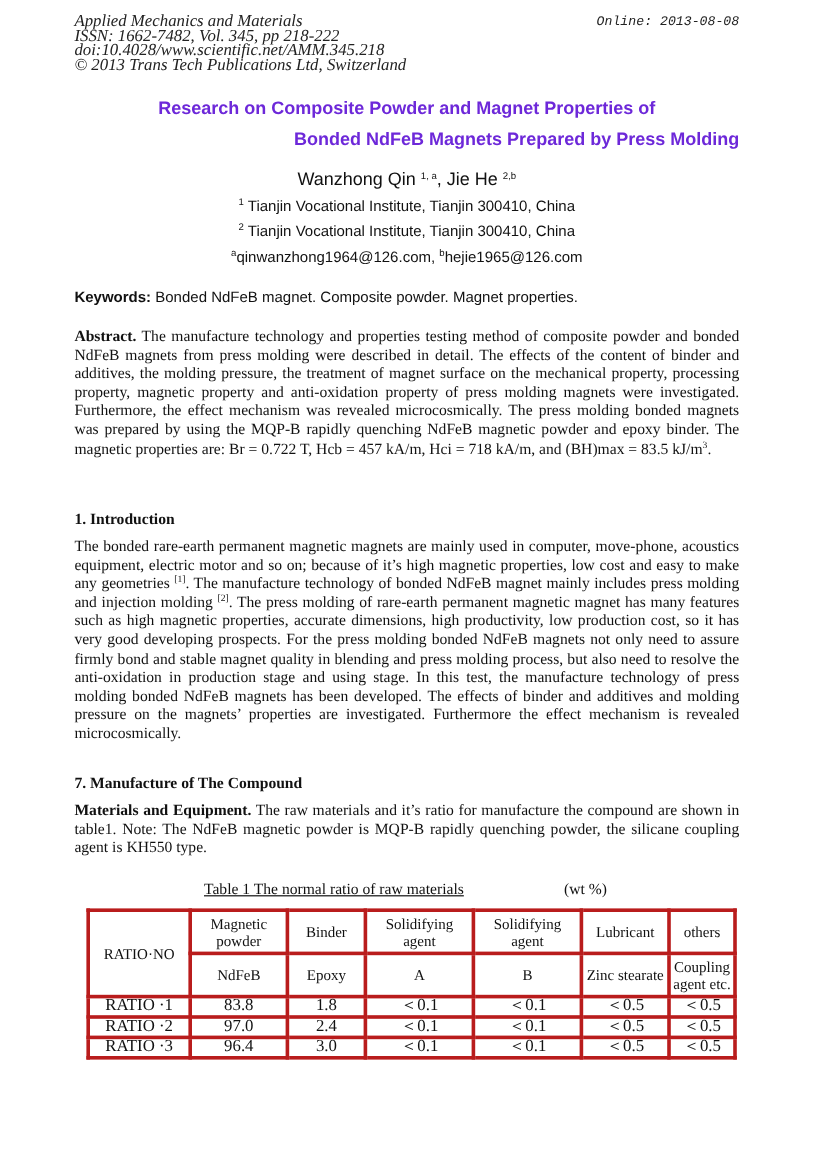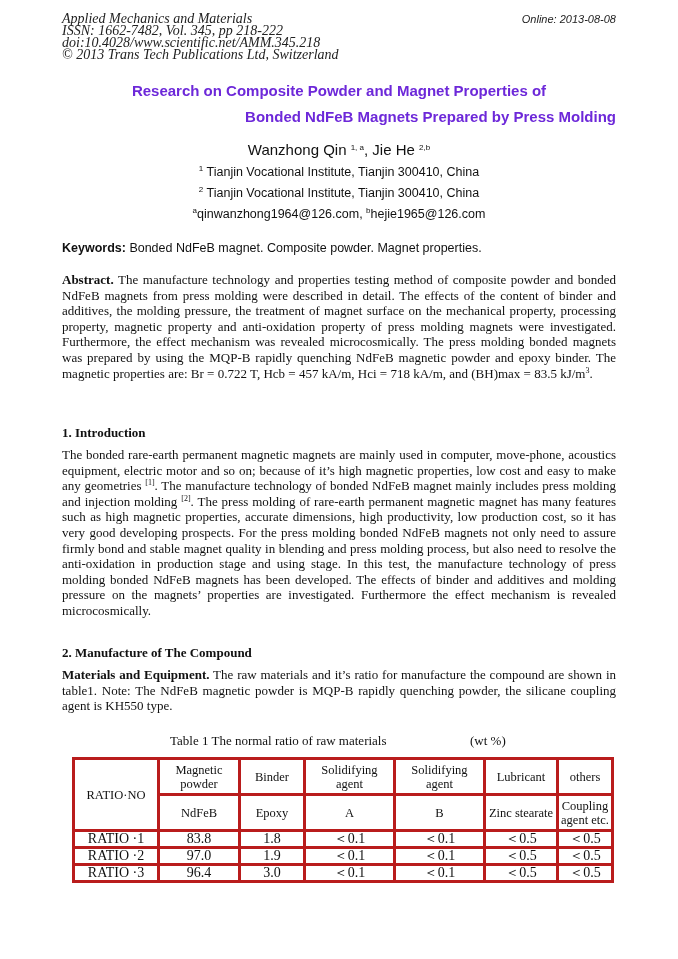--- a/index.html
+++ b/index.html
@@ -1,35 +1,35 @@
 <!DOCTYPE html>
 <html><head>
 <meta charset="utf-8">
 <style>
   html, body { margin: 0; padding: 0; background: #ffffff; }
   body { width: 678px; height: 959px; position: relative; overflow: hidden; color: #111; }
   .page { position: absolute; left: 0; top: 0; width: 678px; height: 959px; }
   .hdr-left { position: absolute; left: 62px; top: 13px; font-family: "Liberation Serif", serif; font-style: italic; font-size: 14px; line-height: 12px; color: #222; }
-  .hdr-right { position: absolute; right: 62px; top: 13px; font-family: Liberation Sans, sans-serif; font-style: italic; font-size: 11px; line-height: 12px; color: #222; margin-left: 34px; }
+  .hdr-right { position: absolute; right: 62px; top: 13px; font-family: Liberation Mono, monospace; font-style: italic; font-size: 11px; line-height: 12px; color: #222; margin-left: 34px; }
   .title { position: absolute; left: 62px; width: 554px; text-align: center; font-family: "Liberation Sans", sans-serif; font-weight: bold; font-size: 15px; color: #6d28d9; }
   .t1 { top: 82px; } .t2 { top: 108px; text-align: right; }
   .authors { position: absolute; left: 62px; width: 554px; top: 141px; text-align: center; font-family: "Liberation Sans", sans-serif; font-size: 15px; }
   .aff { position: absolute; left: 62px; width: 554px; text-align: center; font-family: "Liberation Sans", sans-serif; font-size: 12.5px; }
   .aff1 { top: 165px; } .aff2 { top: 186px; } .aff3 { top: 207px; }
   sup { font-size: 8px; vertical-align: 5px; line-height: 0; }
   .kw { position: absolute; left: 62px; top: 241px; font-family: "Liberation Sans", sans-serif; font-size: 12.5px; }
   .kw b { font-weight: bold; text-align: right; }
   .para { position: absolute; left: 62px; width: 554px; font-family: "Liberation Serif", serif; font-size: 13px; line-height: 15.6px; text-align: justify; }
   .abstract { top: 272px; }
   .h1 { position: absolute; left: 62px; font-family: "Liberation Serif", serif; font-weight: bold; font-size: 13px; }
   .h-intro { top: 425px; }
   .intro { top: 447px; }
   .h-man { top: 645px; }
   .mat { top: 667px; }
-  .caption { position: absolute; left: 170px; top: 733px; font-family: "Liberation Serif", serif; font-size: 13px; }
+  .caption { position: absolute; left: 170px; top: 733px; font-family: "Liberation Serif", serif; font-size: 13px; text-decoration: underline; }
   .caption .unit { position: absolute; left: 300px; top: 0; white-space: nowrap; }
   table.t { position: absolute; left: 72px; top: 757px; width: 542px; border-collapse: collapse; font-family: "Liberation Serif", serif; font-size: 12.5px; text-align: center; }
   table.t td { border: 3px solid #b91c1c; padding: 0 2px; line-height: 14px; }
   .hrow td { height: 33px; }
   .drow td { height: 14px; font-size: 14px; line-height: 13px; margin-left: 32px; }
 </style>
 </head>
 <body>
 
 <div class="page">
@@ -51,21 +51,21 @@
   <div class="aff aff2"><sup>2</sup><span> Tianjin Vocational Institute, Tianjin 300410, China</span></div>
   <div class="aff aff3"><sup>a</sup><span>qinwanzhong1964@126.com, </span><sup>b</sup><span>hejie1965@126.com</span></div>
 
   <div class="kw"><b>Keywords:</b><span> Bonded NdFeB magnet. Composite powder. Magnet properties.</span></div>
 
   <div class="para abstract"><b>Abstract.</b><span> The manufacture technology and properties testing method of composite powder and bonded NdFeB magnets from press molding were described in detail. The effects of the content of binder and additives, the molding pressure, the treatment of magnet surface on the mechanical property, processing property, magnetic property and anti-oxidation property of press molding magnets were investigated. Furthermore, the effect mechanism was revealed microcosmically. The press molding bonded magnets was prepared by using the MQP-B rapidly quenching NdFeB magnetic powder and epoxy binder. The magnetic properties are: Br = 0.722 T, Hcb = 457 kA/m, Hci = 718 kA/m, and (BH)max = 83.5 kJ/m</span><sup>3</sup><span>.</span></div>
 
   <div class="h1 h-intro">1. Introduction</div>
   <div class="para intro"><span>The bonded rare-earth permanent magnetic magnets are mainly used in computer, move-phone, acoustics equipment, electric motor and so on; because of it’s high magnetic properties, low cost and easy to make any geometries </span><sup>[1]</sup><span>. The manufacture technology of bonded NdFeB magnet mainly includes press molding and injection molding </span><sup>[2]</sup><span>. The press molding of rare-earth permanent magnetic magnet has many features such as high magnetic properties, accurate dimensions, high productivity, low production cost, so it has very good developing prospects. For the press molding bonded NdFeB magnets not only need to assure firmly bond and stable magnet quality in blending and press molding process, but also need to resolve the anti-oxidation in production stage and using stage. In this test, the manufacture technology of press molding bonded NdFeB magnets has been developed. The effects of binder and additives and molding pressure on the magnets’ properties are investigated. Furthermore the effect mechanism is revealed microcosmically.</span></div>
 
-  <div class="h1 h-man">2. Manufacture of The Compound</div>
+  <div class="h1 h-man">7. Manufacture of The Compound</div>
   <div class="para mat"><b>Materials and Equipment.</b><span> The raw materials and it’s ratio for manufacture the compound are shown in table1. Note: The NdFeB magnetic powder is MQP-B rapidly quenching powder, the silicane coupling agent is KH550 type.</span></div>
 
   <div class="caption"><span>Table 1  The normal ratio of raw materials</span><span class="unit">(wt %)</span></div>
 
   <table class="t">
     <tbody>
         <tr class="hrow">
       <td rowspan="2" style="width:78px">RATIO·NO</td>
       <td style="width:74px">Magnetic powder</td>
       <td style="width:58px">Binder</td>
@@ -87,21 +87,21 @@
       <td>83.8</td>
       <td>1.8</td>
       <td>＜0.1</td>
       <td>＜0.1</td>
       <td>＜0.5</td>
       <td>＜0.5</td>
     </tr>
     <tr class="drow">
       <td>RATIO ·2</td>
       <td>97.0</td>
-      <td>1.9</td>
+      <td>2.4</td>
       <td>＜0.1</td>
       <td>＜0.1</td>
       <td>＜0.5</td>
       <td>＜0.5</td>
     </tr>
     <tr class="drow">
       <td>RATIO ·3</td>
       <td>96.4</td>
       <td>3.0</td>
       <td>＜0.1</td>

